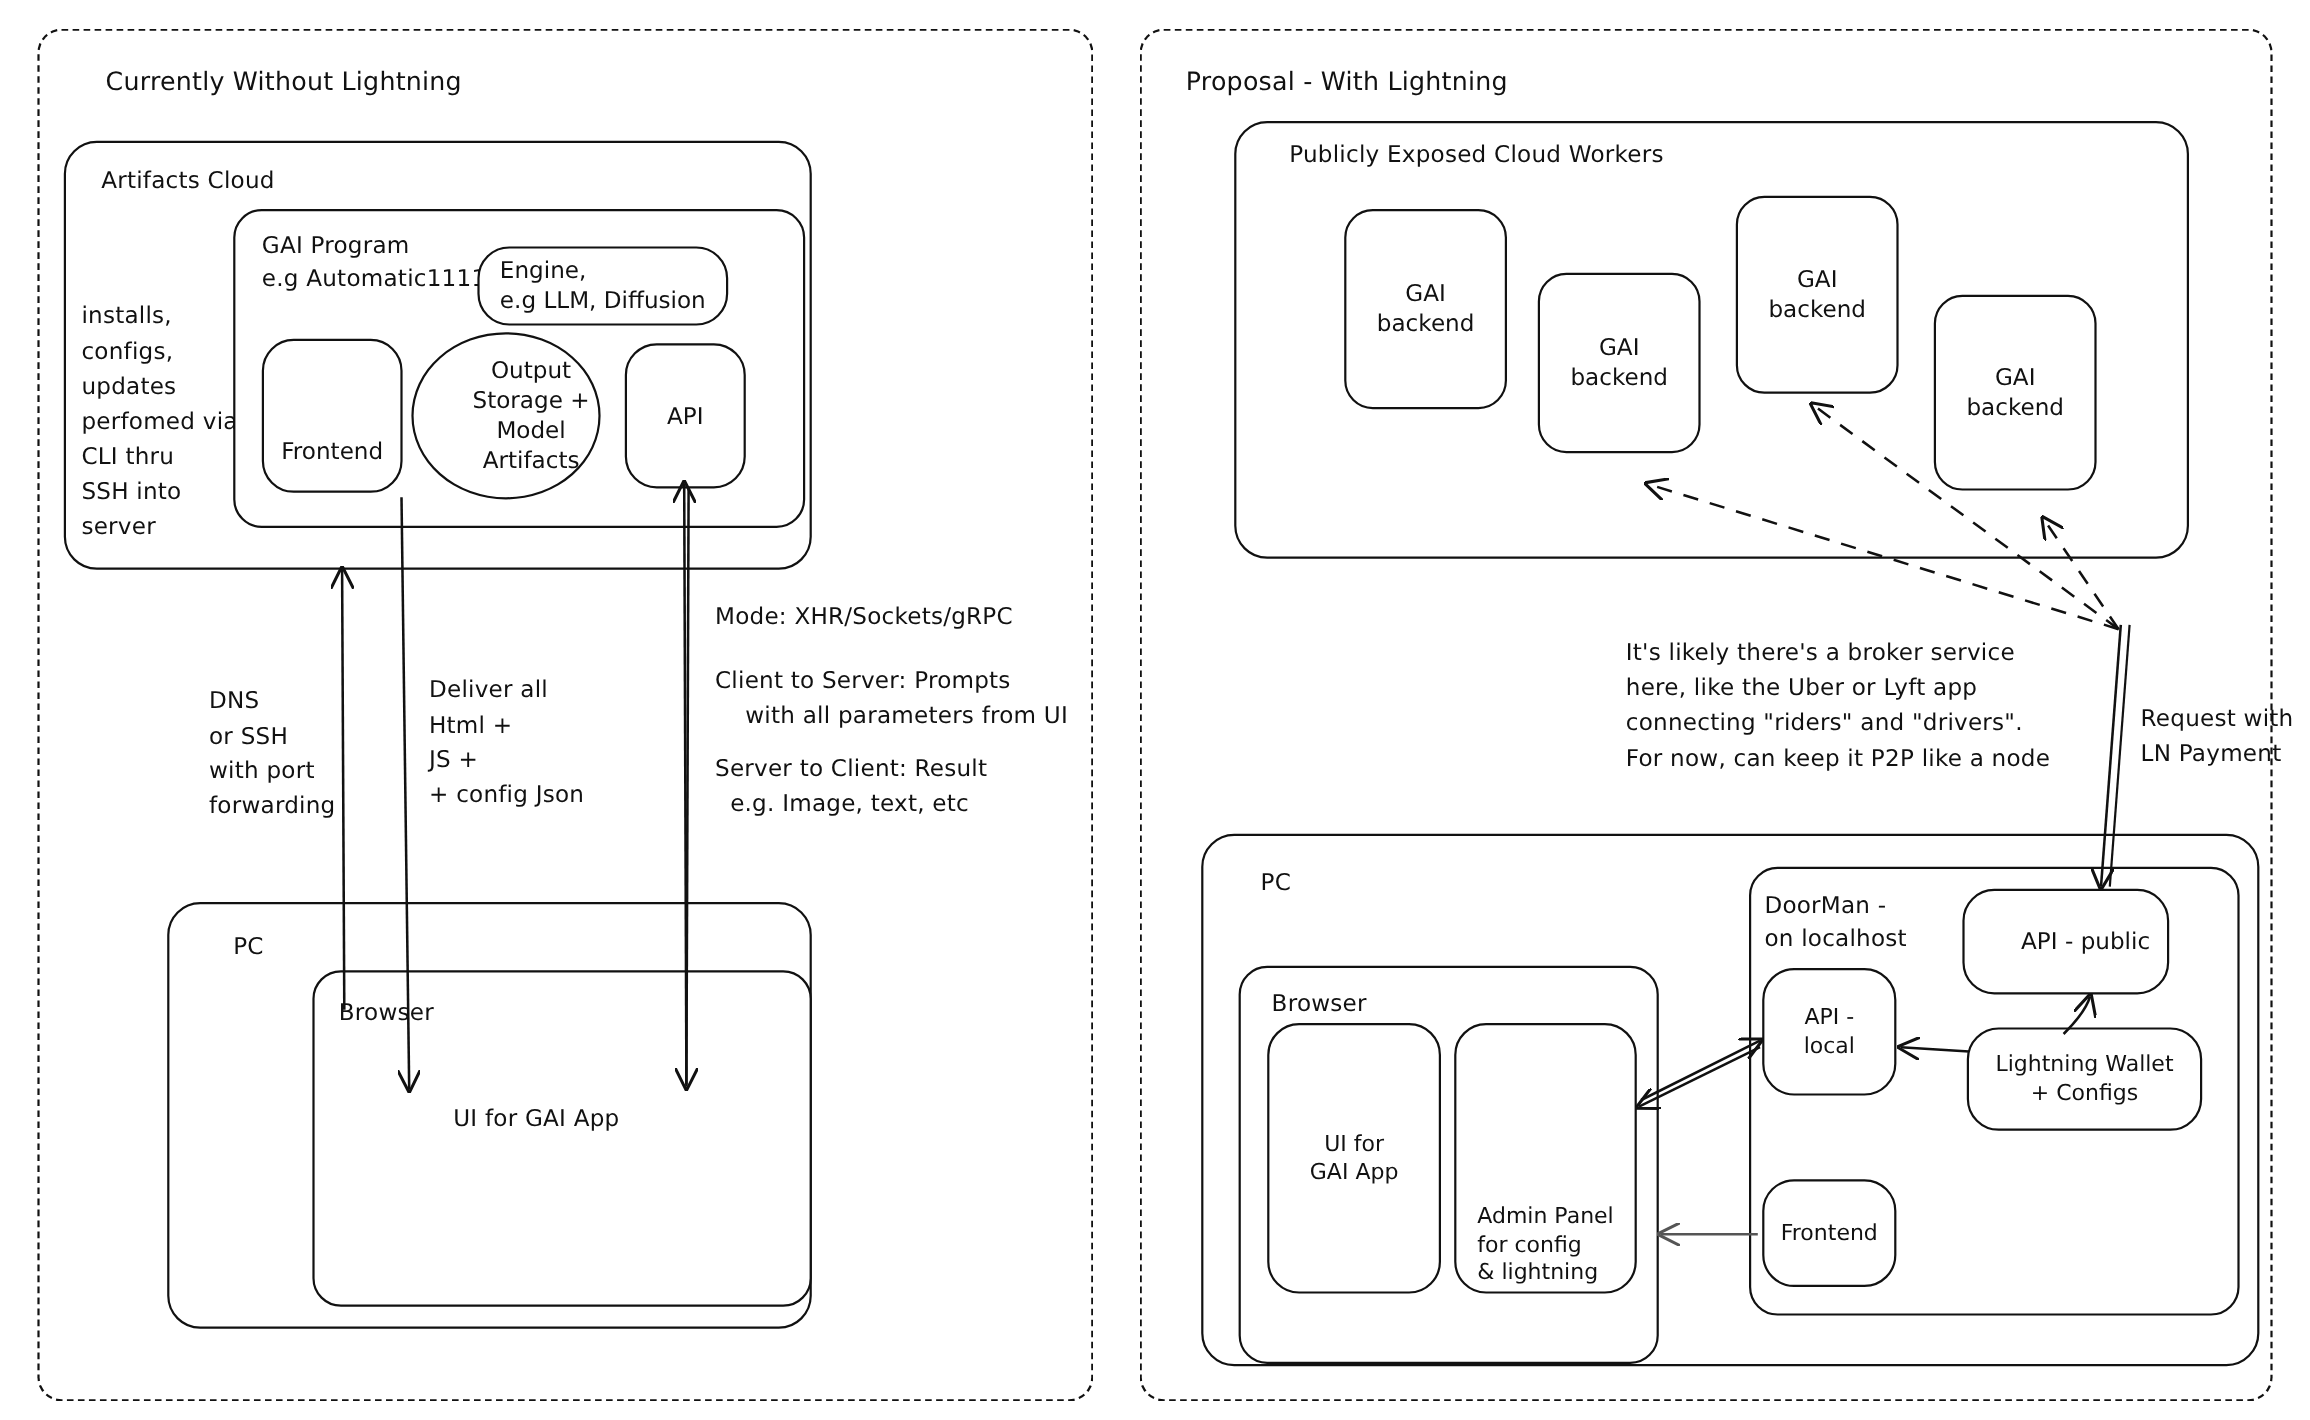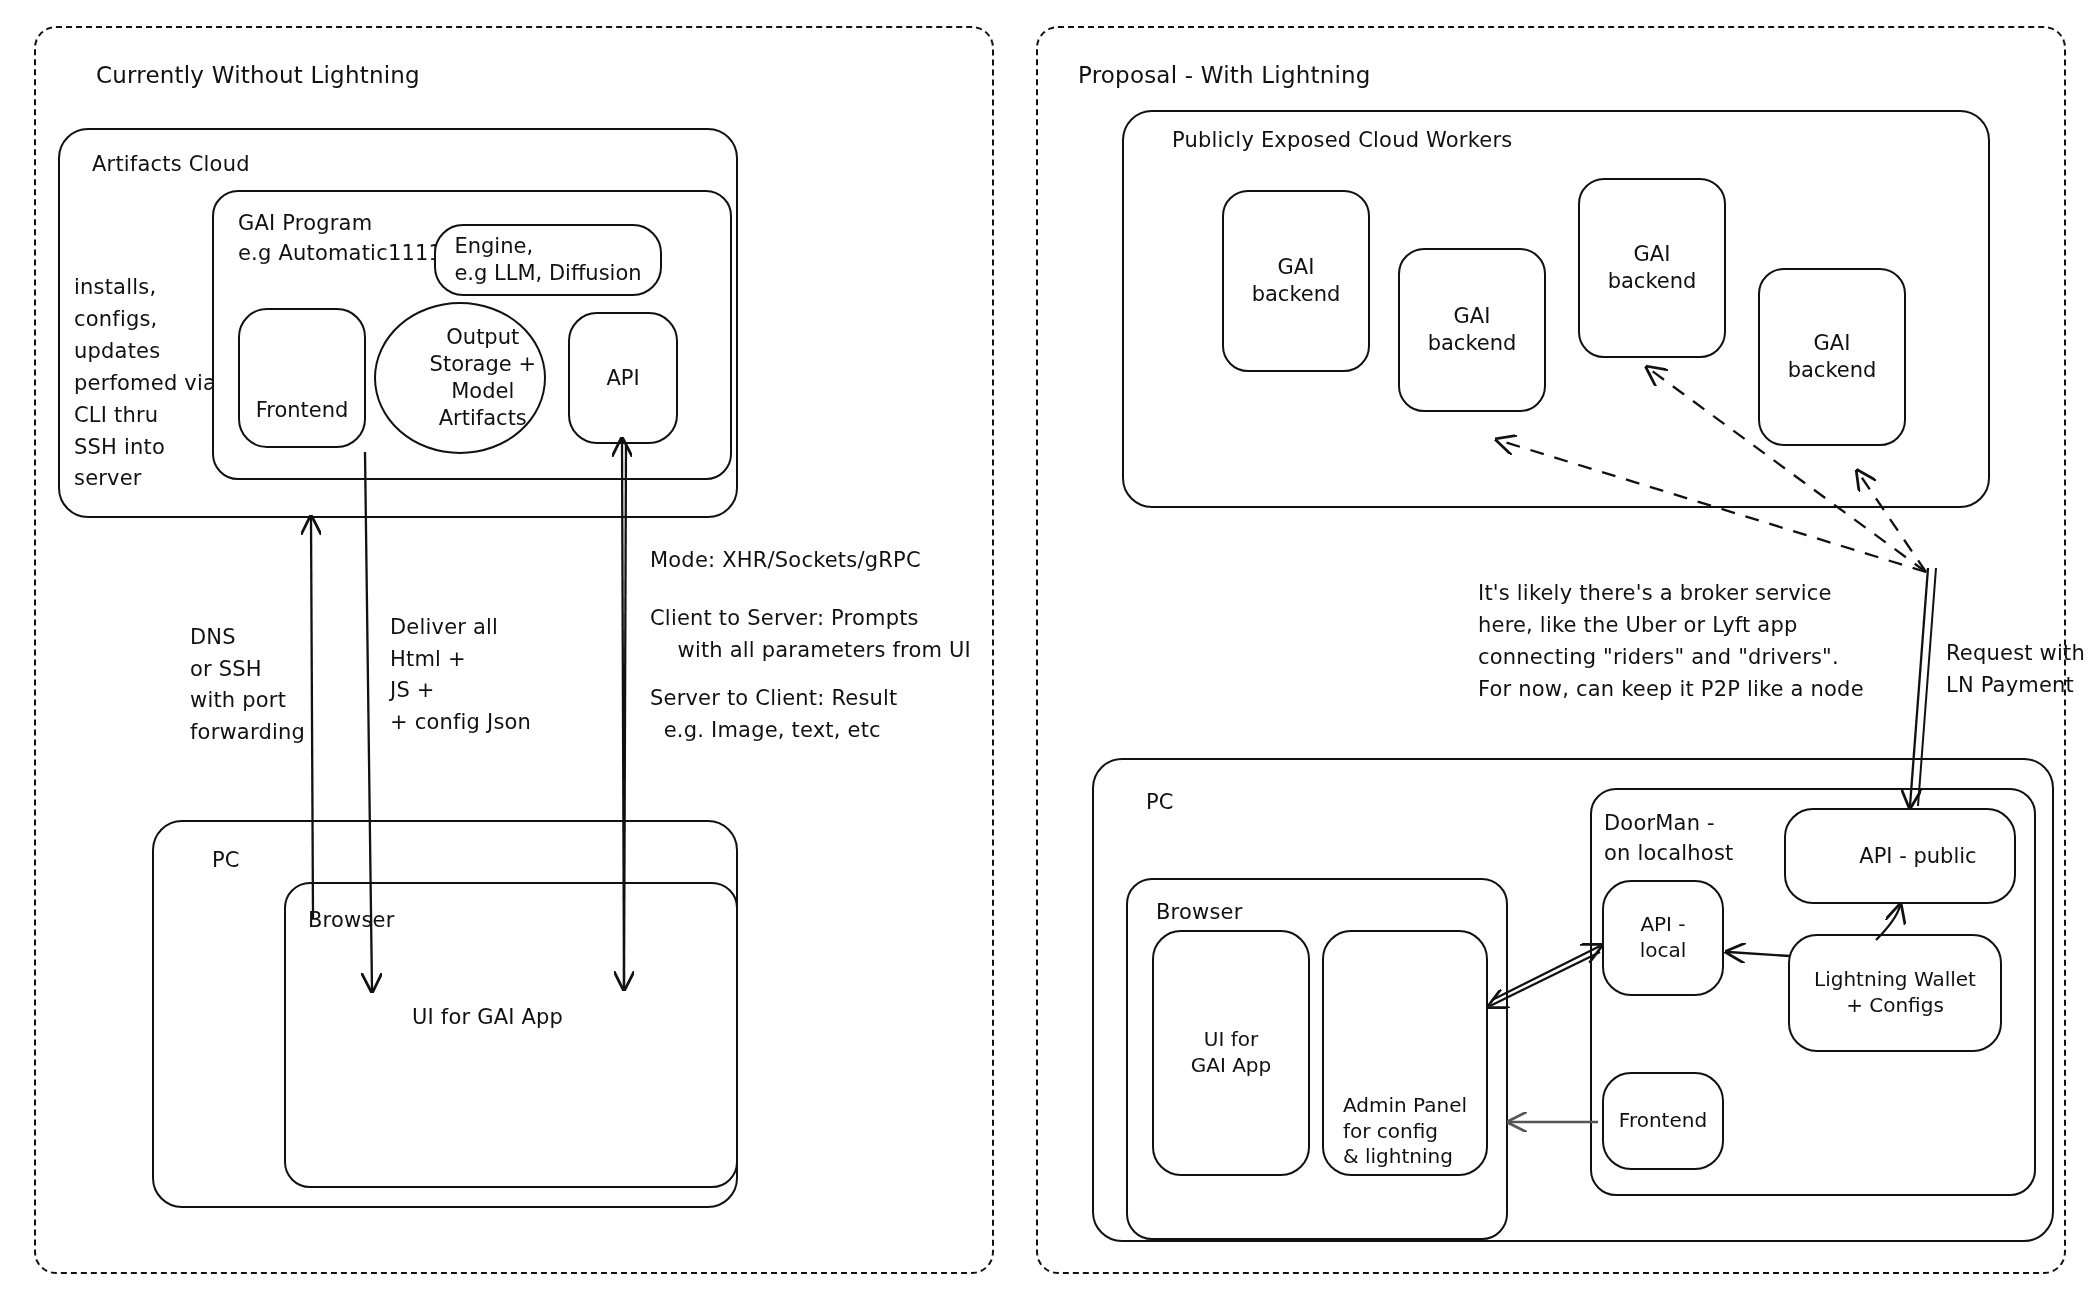--- a/index.html
+++ b/index.html
@@ -196,24 +196,24 @@
   </div>
 
   <div class="group" style="left:1590px; top:788px; width:446px; height:408px; border-radius:26px;"></div>
   <div class="group-label" style="left:1604px; top:808px; line-height:1.45;">DoorMan -
 on localhost</div>
 
   <div class="node rr-sm" style="left:1602px; top:880px; width:122px; height:116px;">
     <span class="node-label sm">API -
 local</span>
   </div>
-  <div class="node rr-sm" style="left:1784px; top:808px; width:232px; height:96px;padding-left:36px;">
+  <div class="node rr-sm" style="left:1784px; top:808px; width:188px; height:96px;padding-left:36px;">
     <span class="node-label">API - public</span>
   </div>
-  <div class="node rr-sm" style="left:1788px; top:934px; width:214px; height:118px;">
+  <div class="node rr-sm" style="left:1788px; top:934px; width:214px; height:94px;">
     <span class="node-label sm">Lightning Wallet
 + Configs</span>
   </div>
   <div class="node rr-sm" style="left:1602px; top:1072px; width:122px; height:98px;">
     <span class="node-label sm">Frontend</span>
   </div>
 
   <svg class="overlay" viewBox="0 0 2100 1291" xmlns="http://www.w3.org/2000/svg">
     <defs>
       <marker id="ah" viewBox="0 0 12 12" refX="10" refY="6" markerWidth="9" markerHeight="9" orient="auto-start-reverse">

